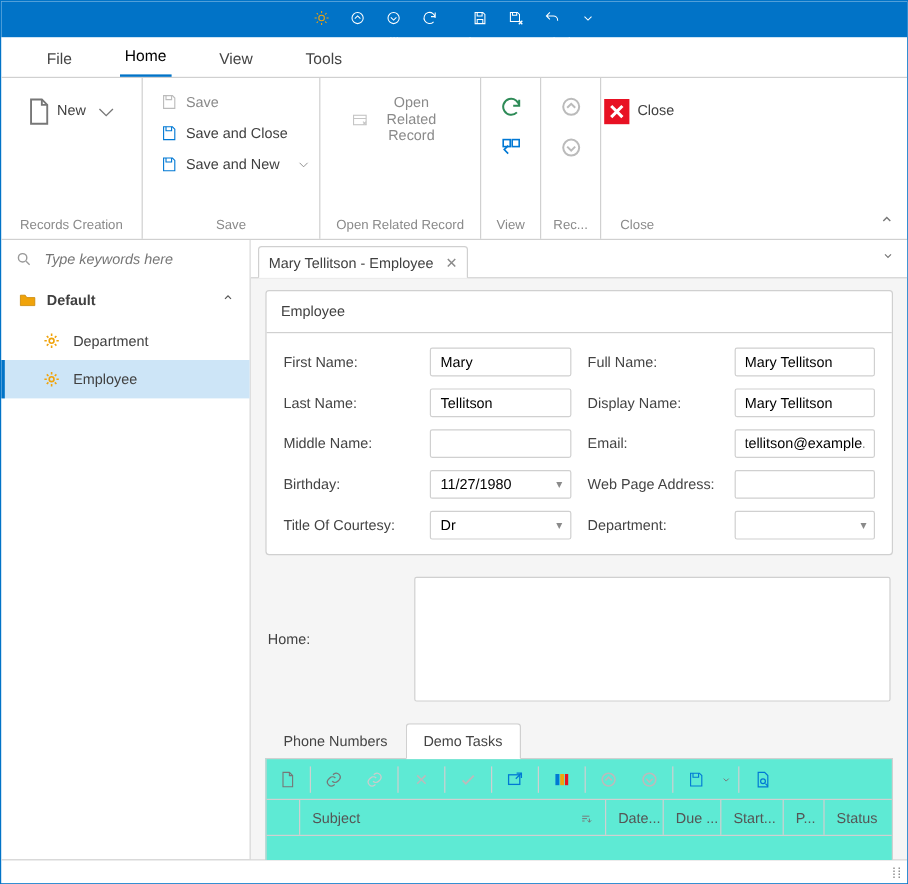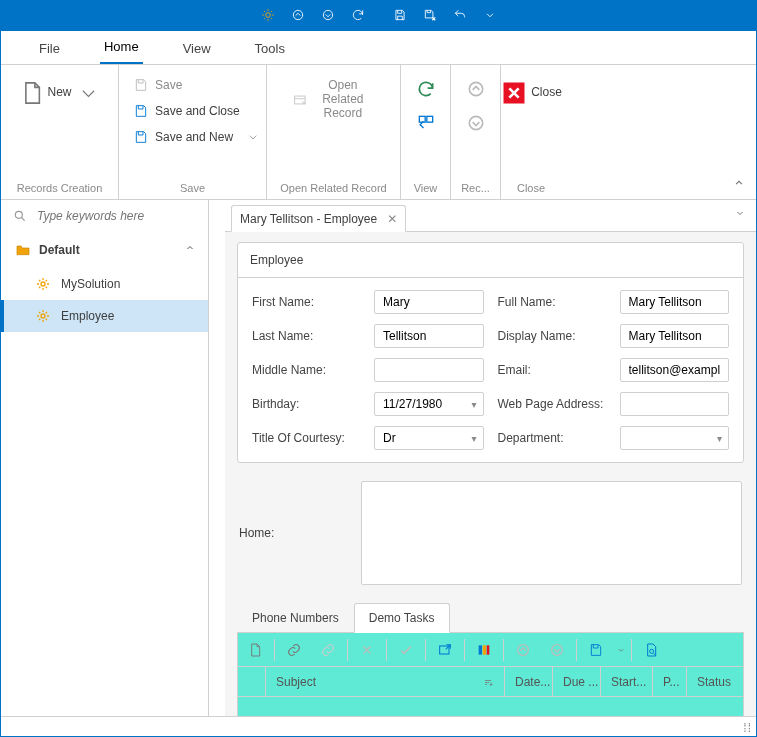--- a/index.html
+++ b/index.html
@@ -44,21 +44,21 @@
   .rbig .lbl { font-size:12px; text-align:center; line-height:1.15; }
   .rbig.dim .lbl { color:var(--grey-text);}
   .rbig svg { width:28px; height:28px; }
   .rlist { display:flex; flex-direction:column; gap:6px; padding:4px 2px;}
   .rrow { display:flex; align-items:center; gap:6px; padding:2px 4px; white-space:nowrap;}
   .rrow.dim { color:var(--grey-text);}
   .rrow svg { width:16px; height:16px; flex:0 0 auto;}
   .ribbon-collapse { position:absolute; right:10px; bottom:6px; color:var(--grey-text); }
   
   
-  .main { display:flex; height:calc(737px - 30px - 34px - 135px - 22px);gap:16px; }
+  .main { display:flex; height:calc(737px - 30px - 34px - 135px - 22px); }
   
   .sidebar { width:208px; border-right:1px solid var(--border); display:flex; flex-direction:column;}
   .search { display:flex; align-items:center; gap:8px; padding:8px 12px; color:var(--grey-text);}
   .search input { border:none; outline:none; flex:1; font-style:italic; color:var(--grey-text); background:transparent;}
   .navgroup { display:flex; align-items:flex-start; justify-content:space-between; padding:10px 12px 10px 14px; font-weight:600;}
   .navgroup .left { display:flex; align-items:center; gap:8px; }
   .navitem { display:flex; align-items:center; gap:10px; padding:8px 12px 8px 34px; }
   .navitem.selected { background:var(--blue-sel); border-left:3px solid var(--blue); padding-left:31px;}
   
   
@@ -315,21 +315,21 @@
       </div>
       <svg viewBox="0 0 24 24" width="12" height="12" stroke="#555" fill="none" stroke-width="2">
           <path d="M7 14l5-5 5 5"></path>
         </svg>
     </div>
     <div class="navitem">
       <svg class="ico gear" viewBox="0 0 24 24" fill="none" stroke="#f0a30a" stroke-width="2">
           <circle cx="12" cy="12" r="3"></circle>
           <path d="M12 3v3M12 18v3M3 12h3M18 12h3M6 6l2 2M16 16l2 2M18 6l-2 2M8 16l-2 2"></path>
         </svg>
-      <span>MySolution</span>
+      <span>Department</span>
     </div>
     <div class="navitem selected">
       <svg class="ico gear" viewBox="0 0 24 24" fill="none" stroke="#f0a30a" stroke-width="2">
           <circle cx="12" cy="12" r="3"></circle>
           <path d="M12 3v3M12 18v3M3 12h3M18 12h3M6 6l2 2M16 16l2 2M18 6l-2 2M8 16l-2 2"></path>
         </svg>
       <span>Employee</span>
     </div>
   </div>
 

